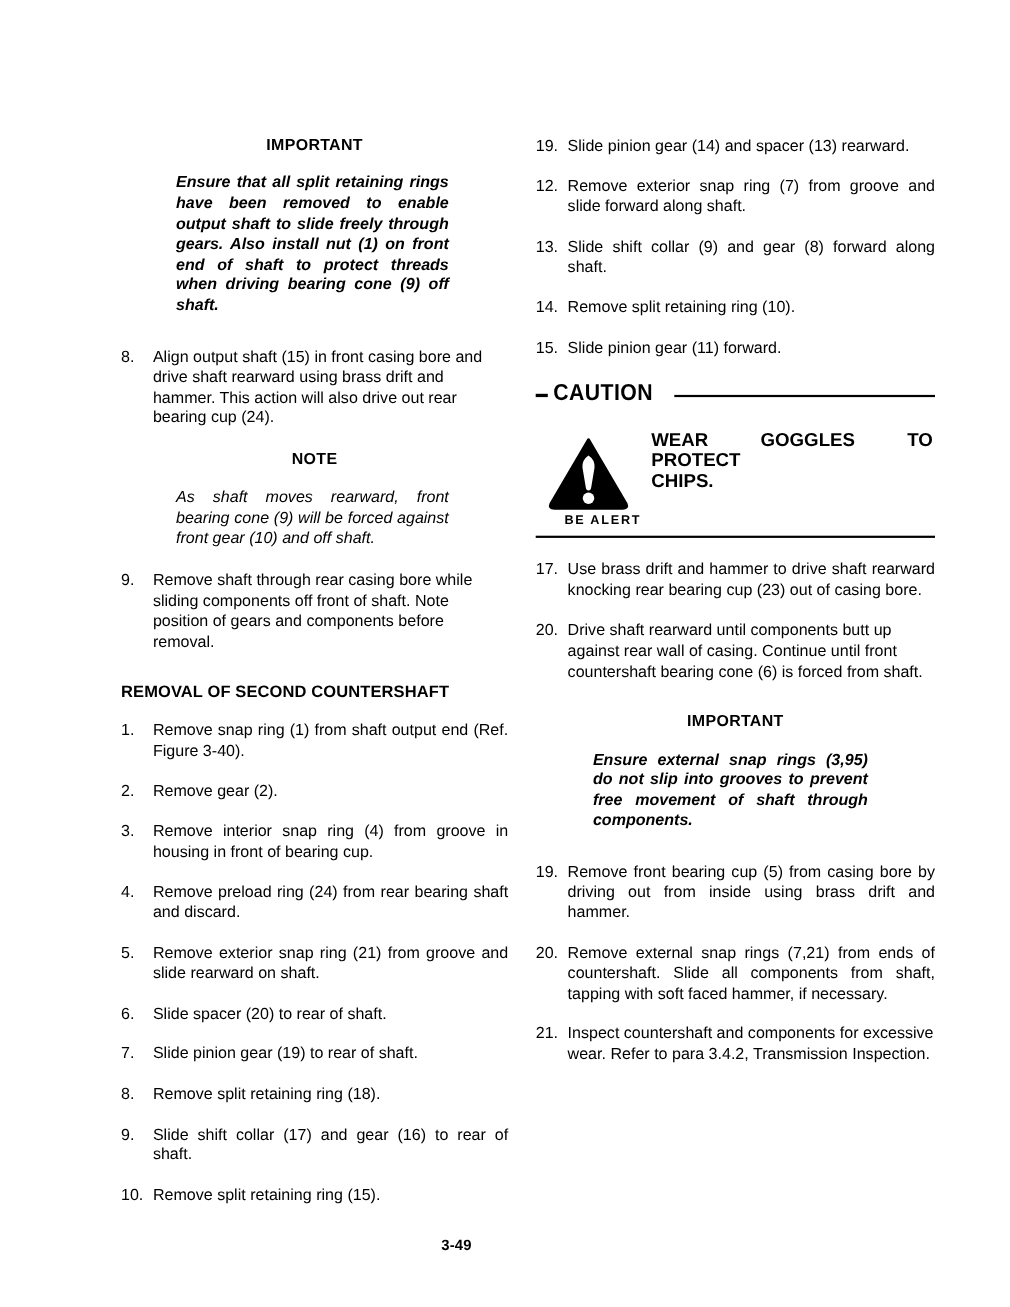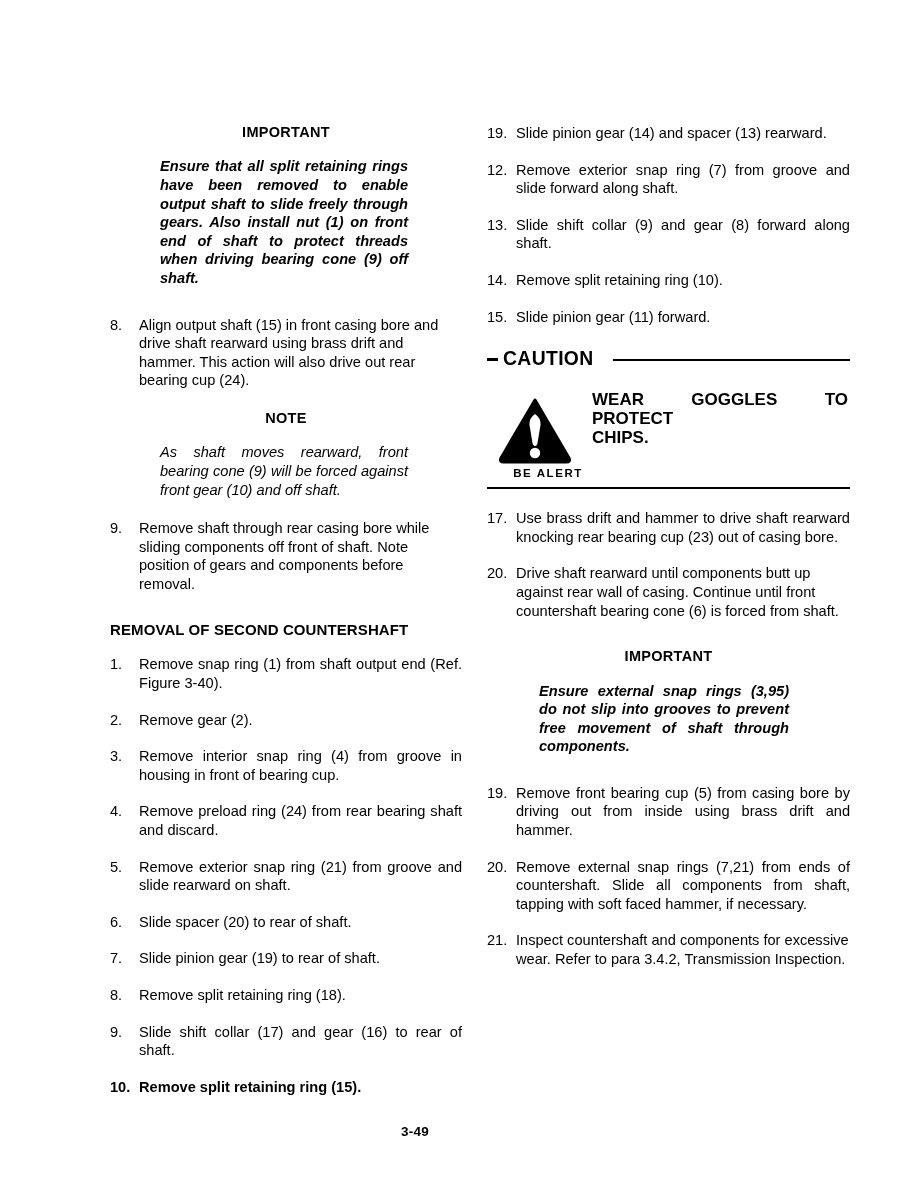--- a/index.html
+++ b/index.html
@@ -262,21 +262,21 @@
           <span class="txt">Slide pinion gear (19) to rear of shaft.</span>
         </li>
         <li class="step" style="margin-top:18px;">
           <span class="num">8.</span>
           <span class="txt">Remove split retaining ring (18).</span>
         </li>
         <li class="step" style="margin-top:18px;">
           <span class="num">9.</span>
           <span class="txt">Slide shift collar (17) and gear (16) to rear of shaft.</span>
         </li>
-        <li class="step" style="margin-top:18px;font-weight:bold;">
+        <li class="step" style="margin-top:18px;">
           <span class="num">10.</span>
           <span class="txt">Remove split retaining ring (15).</span>
         </li>
       </ol>
     </div>
 
     <div class="col col-right">
 
       <ol class="steps">
         <li class="step">

